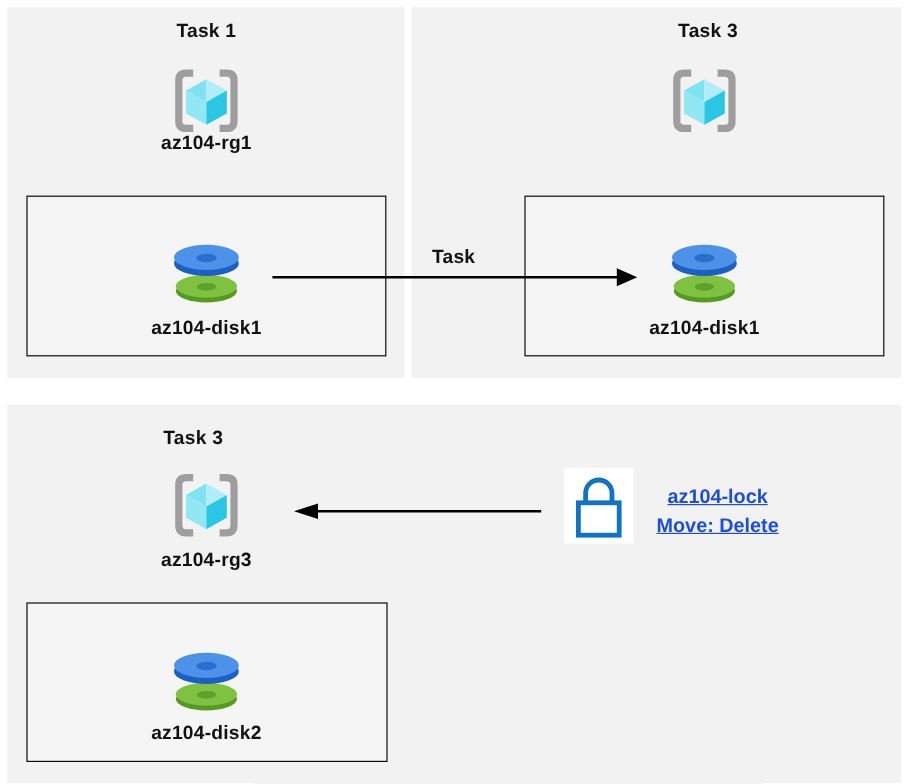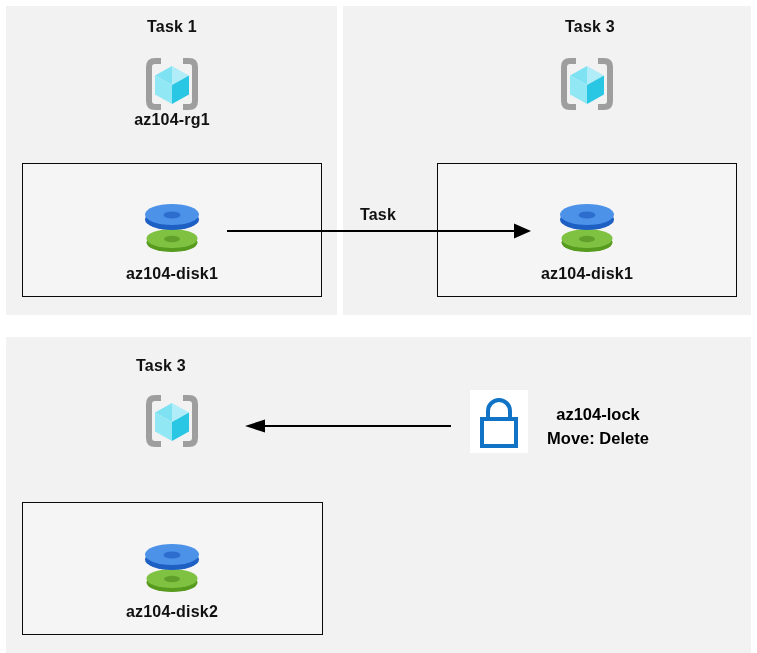--- a/index.html
+++ b/index.html
@@ -36,25 +36,26 @@
     position: absolute;
     left: 470px; top: 390px;
     width: 58px; height: 63px;
     background: #ffffff;
   }
   .lock-caption {
     position: absolute;
     left: 528px; top: 402px;
     width: 140px;
     font-weight: bold;
-    color: #000000;
+    color: #1d4ed8;
     font-size: 16.5px;
     line-height: 24px;
     text-align: center;
     white-space: nowrap;
+    text-decoration: underline;
   }
   .arrow-svg { position: absolute; }
 </style>
 </head>
 <body>
 
 <svg width="0" height="0" style="position:absolute" aria-hidden="true">
   <defs>
     <g id="sym-rg">
       <path d="M19 7 H13 Q7 7 7 13 V47 Q7 53 13 53 H19" fill="none" stroke="#9e9e9e" stroke-width="6"></path>
@@ -130,20 +131,21 @@
   <div class="panel" style="left:6px; top:337px; width:745px; height:316px;"></div>
 
   <div class="lbl" style="left:81px; top:356px; width:160px;">Task 3</div>
 
   <span class="icon-wrap" style="left:142px; top:391px;">
     <svg width="60" height="60" viewBox="0 0 60 60">
         <use href="#sym-rg"></use>
       </svg>
   </span>
 
+  <div class="lbl" style="left:92px; top:458px; width:160px;">az104-rg3</div>
 
   <div class="resource-box" style="left:22px; top:502px; width:301px; height:133px;"></div>
 
   <span class="icon-wrap" style="left:142px; top:539px;">
     <svg width="60" height="58" viewBox="0 0 60 58">
         <use href="#sym-disk"></use>
       </svg>
   </span>
 
   <div class="lbl" style="left:92px; top:602px; width:160px;">az104-disk2</div>

